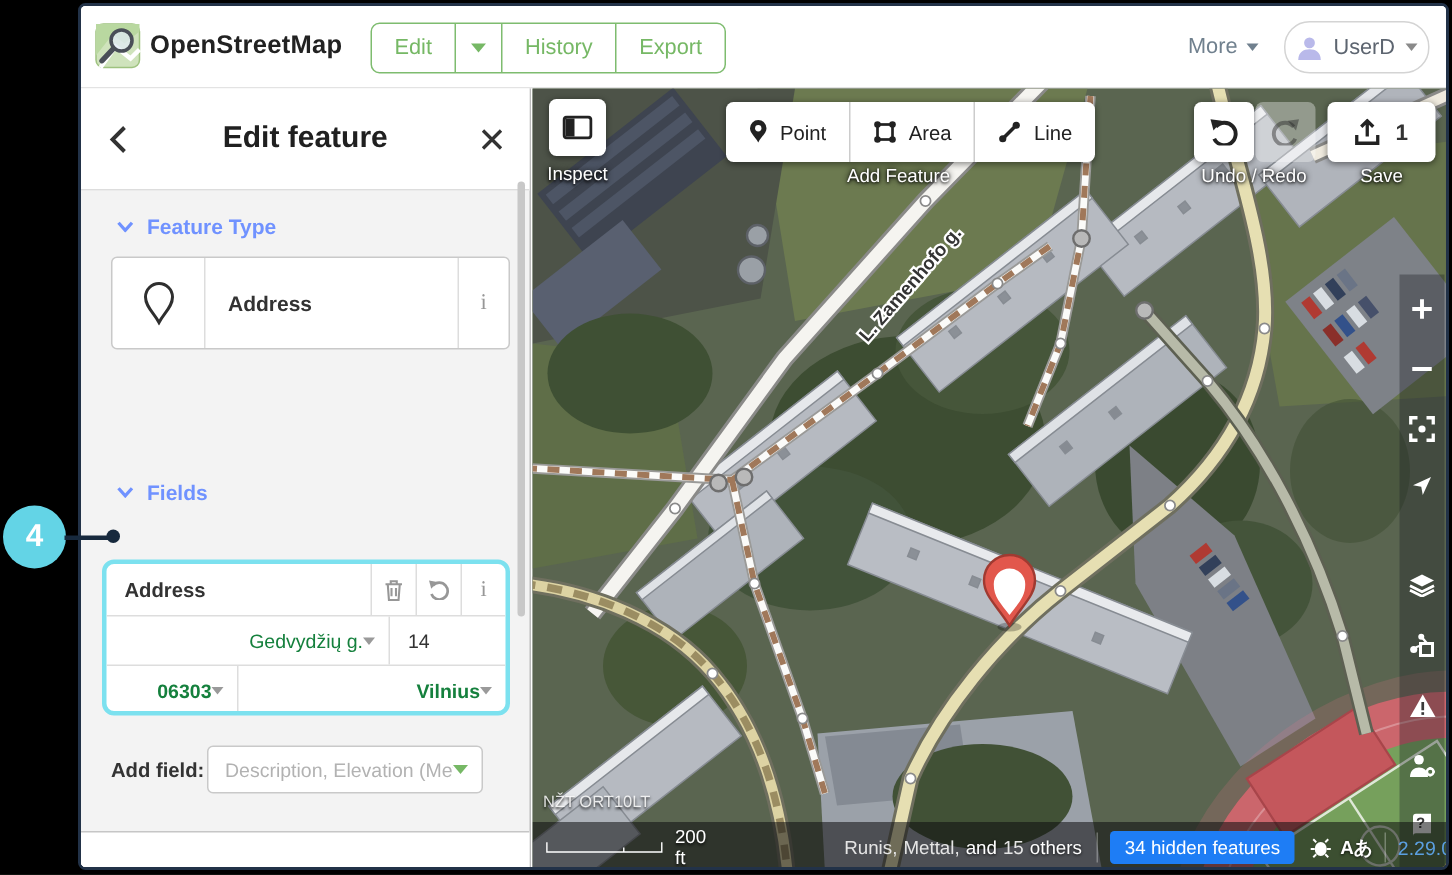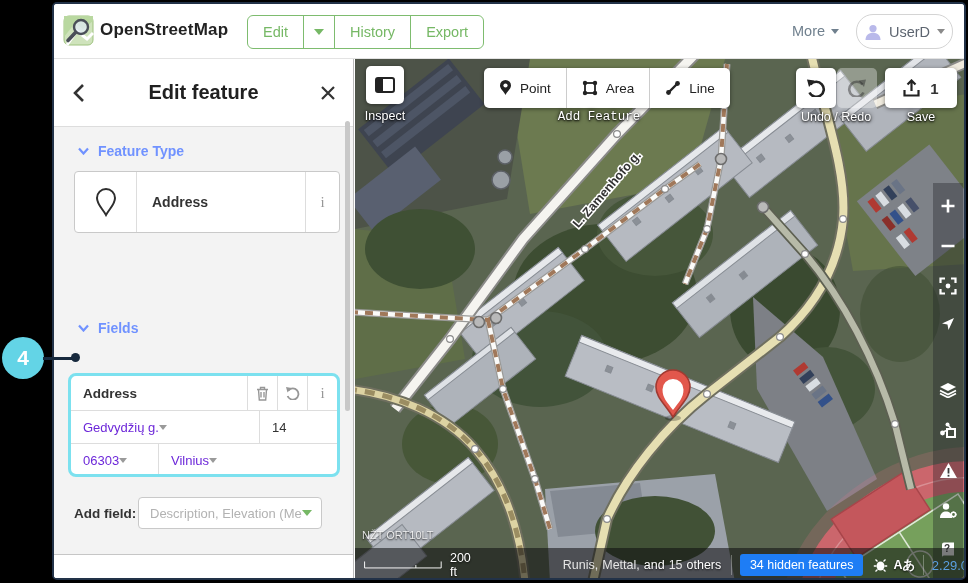--- a/index.html
+++ b/index.html
@@ -32,25 +32,25 @@
   #panel-content { position:absolute; left:0; top:68px; width:100%; height:427px; overflow:hidden; }
   .section-hdr { position:absolute; display:flex; align-items:center; gap:9px; color:#7092ff; font-size:14px; font-weight:700; cursor:pointer; }
   .preset-card { position:absolute; left:20px; top:44px; width:266px; height:62px; background:#fff; border:1px solid #c9c9c9; border-radius:4px;
                  display:grid; grid-template-columns:62px 1fr 34px; }
   .preset-card .icon-cell { border-right:1px solid #ddd; display:flex; align-items:center; justify-content:center; }
   .preset-card .name-cell { display:flex; align-items:center; padding-left:15px; font-size:14px; font-weight:700; color:#333; }
   .info-cell { border-left:1px solid #ddd; display:flex; align-items:center; justify-content:center;
                font-family:"Liberation Serif", serif; font-size:15px; color:#979797; cursor:pointer; }
   #field-card { position:absolute; left:14px; top:246px; width:272px; height:104px; border:3px solid #7ce1ef; border-radius:8px; background:#fff; overflow:hidden; }
   #field-card .frow { display:grid; border-bottom:1px solid #ddd; }
-  #field-card .frow:last-child { border-bottom:none; }
+  #field-card .frow:last-child { border-bottom:none;font-weight:bold; }
   .fc-hdr { grid-template-columns:1fr 30px 30px 30px; height:35px; }
   .fc-hdr .flabel { display:flex; align-items:center; padding-left:12px; font-size:13.5px; font-weight:700; color:#333; }
   .fc-btn { border-left:1px solid #ddd; display:flex; align-items:center; justify-content:center; color:#979797; cursor:pointer; }
-  .combo { display:flex; align-items:center; justify-content:flex-start; padding:0 9px 0 12px; font-size:13px; color:#6d28d9; cursor:pointer; }
+  .combo { display:flex; align-items:center; justify-content:flex-end; padding:0 9px 0 12px; font-size:13px; color:#15803d; cursor:pointer; }
   .combo .caret { border-top-color:#9a9a9a; border-left-width:4.5px; border-right-width:4.5px; border-top-width:5.5px; }
   .cell-input { display:flex; align-items:center; padding-left:12px; font-size:13px; color:#333; }
   #addfield-row { position:absolute; left:20px; top:370px; width:266px; height:32px; display:flex; align-items:center; }
   #addfield-label { font-size:13.5px; font-weight:700; color:#333; }
   #addfield-dd { position:absolute; left:64px; top:0; width:184px; height:32px; background:#fff; border:1px solid #c9c9c9; border-radius:4px;
                  display:flex; align-items:center; justify-content:space-between; padding:0 9px 0 11px; color:#b2b2b2; font-size:13px; cursor:pointer; white-space:nowrap; overflow:hidden; }
   #panel-footer { position:absolute; left:0; top:495px; width:100%; height:28px; background:#fff; border-top:1px solid #c6c6c6; }
   #scroll-thumb { position:absolute; left:291px; top:62px; width:5px; height:290px; background:#c8c8c8; border-radius:3px; }
 
   
@@ -433,21 +433,21 @@
       </div>
       <div class="tool">
         <svg width="16" height="16" viewBox="0 0 16 16">
           <line x1="3.5" y1="12.5" x2="12.5" y2="3.5" stroke="#222" stroke-width="2.4"></line>
           <circle cx="3.5" cy="12.5" r="2.4" fill="#222"></circle>
               <circle cx="12.5" cy="3.5" r="2.4" fill="#222"></circle>
         </svg>
         <span>Line</span>
       </div>
     </div>
-    <div class="maplabel" style="left:169px; top:51px; width:150px;font-family:Liberation Mono, monospace;">Add Feature</div>
+    <div class="maplabel" style="left:169px; top:51px; width:150px;">Add Feature</div>
 
     <div class="mapbtn" style="left:441px; top:9px; width:40px; height:40px;">
       <svg width="20" height="18" viewBox="0 0 20 18">
         <path d="M4.5 5.5 A7.5 7.5 0 1 1 3.5 13.5" fill="none" stroke="#222" stroke-width="2.6"></path>
         <polygon points="1,0.5 8.5,1.5 3,8" fill="#222"></polygon>
       </svg>
     </div>
     <div class="mapbtn" id="redo-btn" style="left:482px; top:9px; width:40px; height:40px;">
       <svg width="20" height="18" viewBox="0 0 20 18">
         <path d="M15.5 5.5 A7.5 7.5 0 1 0 16.5 13.5" fill="none" stroke="rgba(40,40,40,.45)" stroke-width="2.6"></path>

